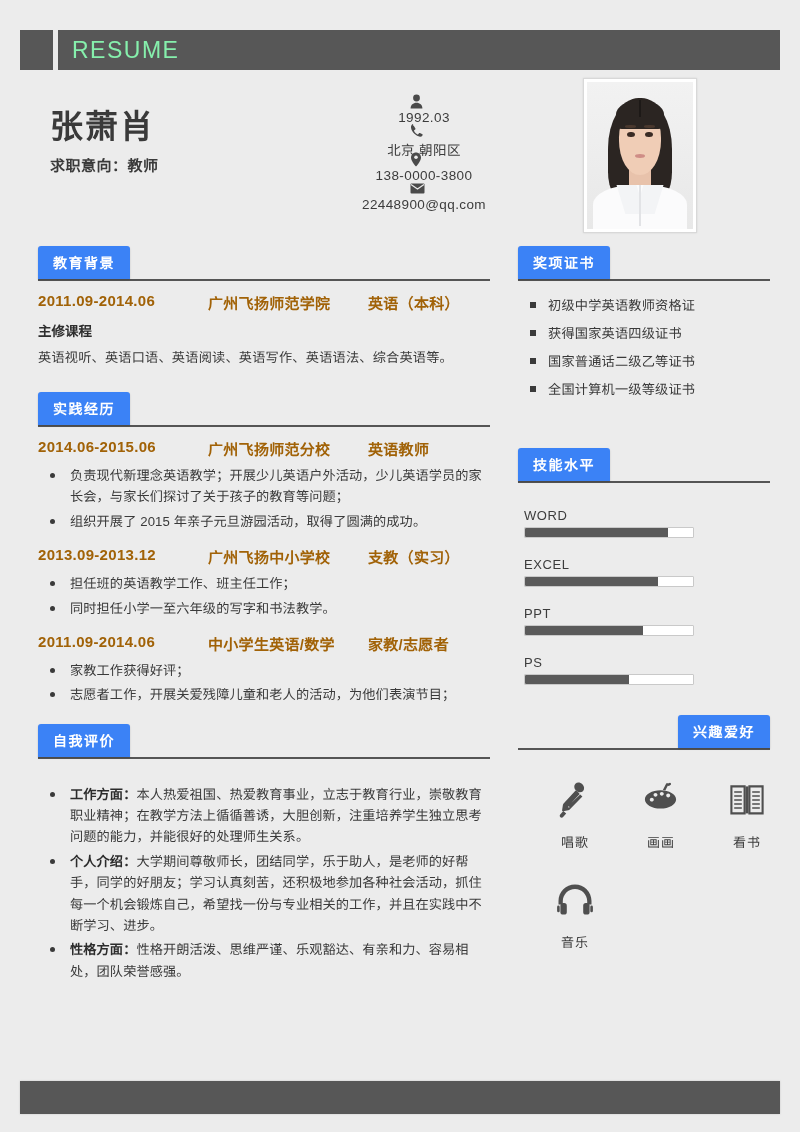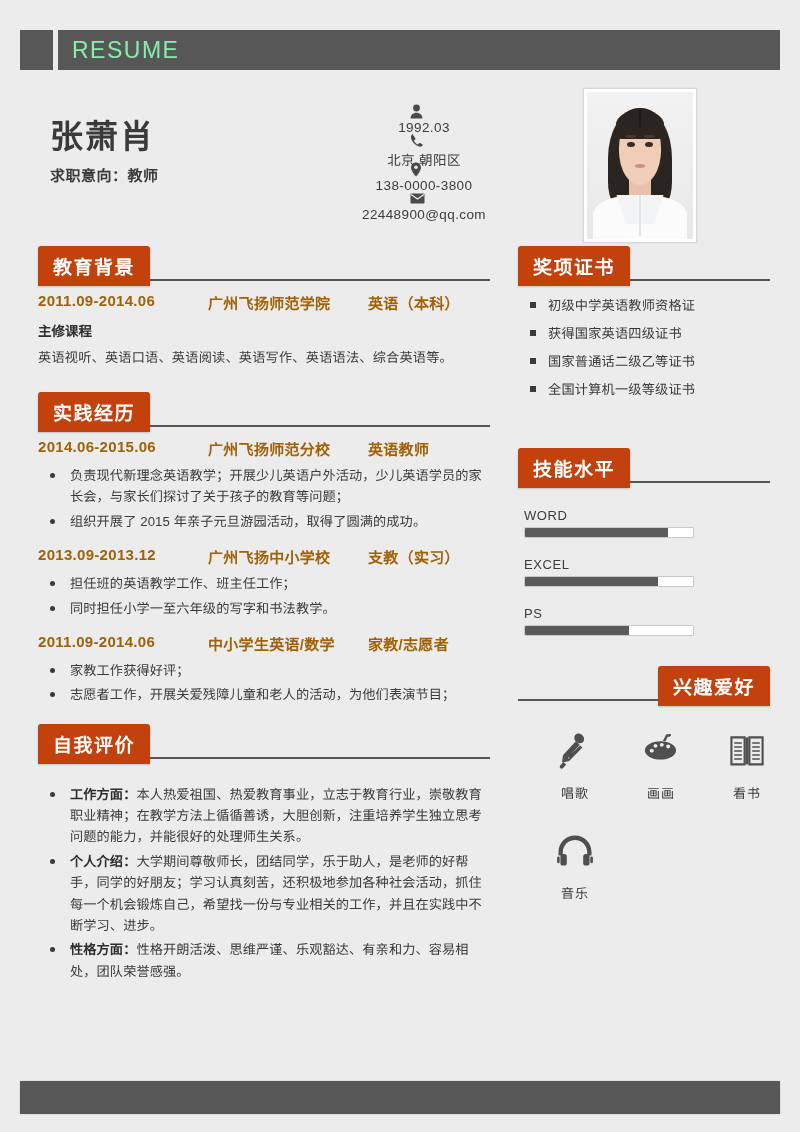--- a/index.html
+++ b/index.html
@@ -47,21 +47,21 @@
     color: #86efac;
     font-size: 23px;
     letter-spacing: 1.5px;
     font-weight: 400;
   }
 
   
   .person-area {
     position: absolute;
     left: 0;
-    top: 88px;
+    top: 78px;
     width: 800px;
     height: 160px;
   }
   .name {
     position: absolute;
     left: 50px;
     top: 22px;
     font-size: 33px;
     font-weight: bold;
     letter-spacing: 2px;
@@ -160,23 +160,23 @@
   .section {
     position: relative;
     margin-bottom: 0;
   }
   .sec-head {
     position: relative;
     height: 38px;
   }
   .sec-badge {
     display: inline-block;
-    background: #c2410c;
+    background: #3b82f6;
     color: #ffffff;
-    font-size: 19px;
+    font-size: 14px;
     font-weight: bold;
     letter-spacing: 1.5px;
     padding: 6px 15px 7px 15px;
     border-radius: 3px 3px 0 0;
     position: relative;
     z-index: 2;
     box-shadow: 0 1px 2px rgba(0,0,0,0.18);
   }
   .sec-rule {
     position: absolute;
@@ -507,20 +507,26 @@
           <div class="skill-fill" style="width: 85%;"></div>
         </div>
       </div>
       <div class="skill-item">
         <div class="skill-name">EXCEL</div>
         <div class="skill-track">
           <div class="skill-fill" style="width: 79%;"></div>
         </div>
       </div>
       <div class="skill-item">
+        <div class="skill-name">PPT</div>
+        <div class="skill-track">
+          <div class="skill-fill" style="width: 70%;"></div>
+        </div>
+      </div>
+      <div class="skill-item">
         <div class="skill-name">PS</div>
         <div class="skill-track">
           <div class="skill-fill" style="width: 62%;"></div>
         </div>
       </div>
     </div>
   </div>
 
   <div class="section" style="margin-top:30px;text-align:right;">
     <div class="sec-head">

